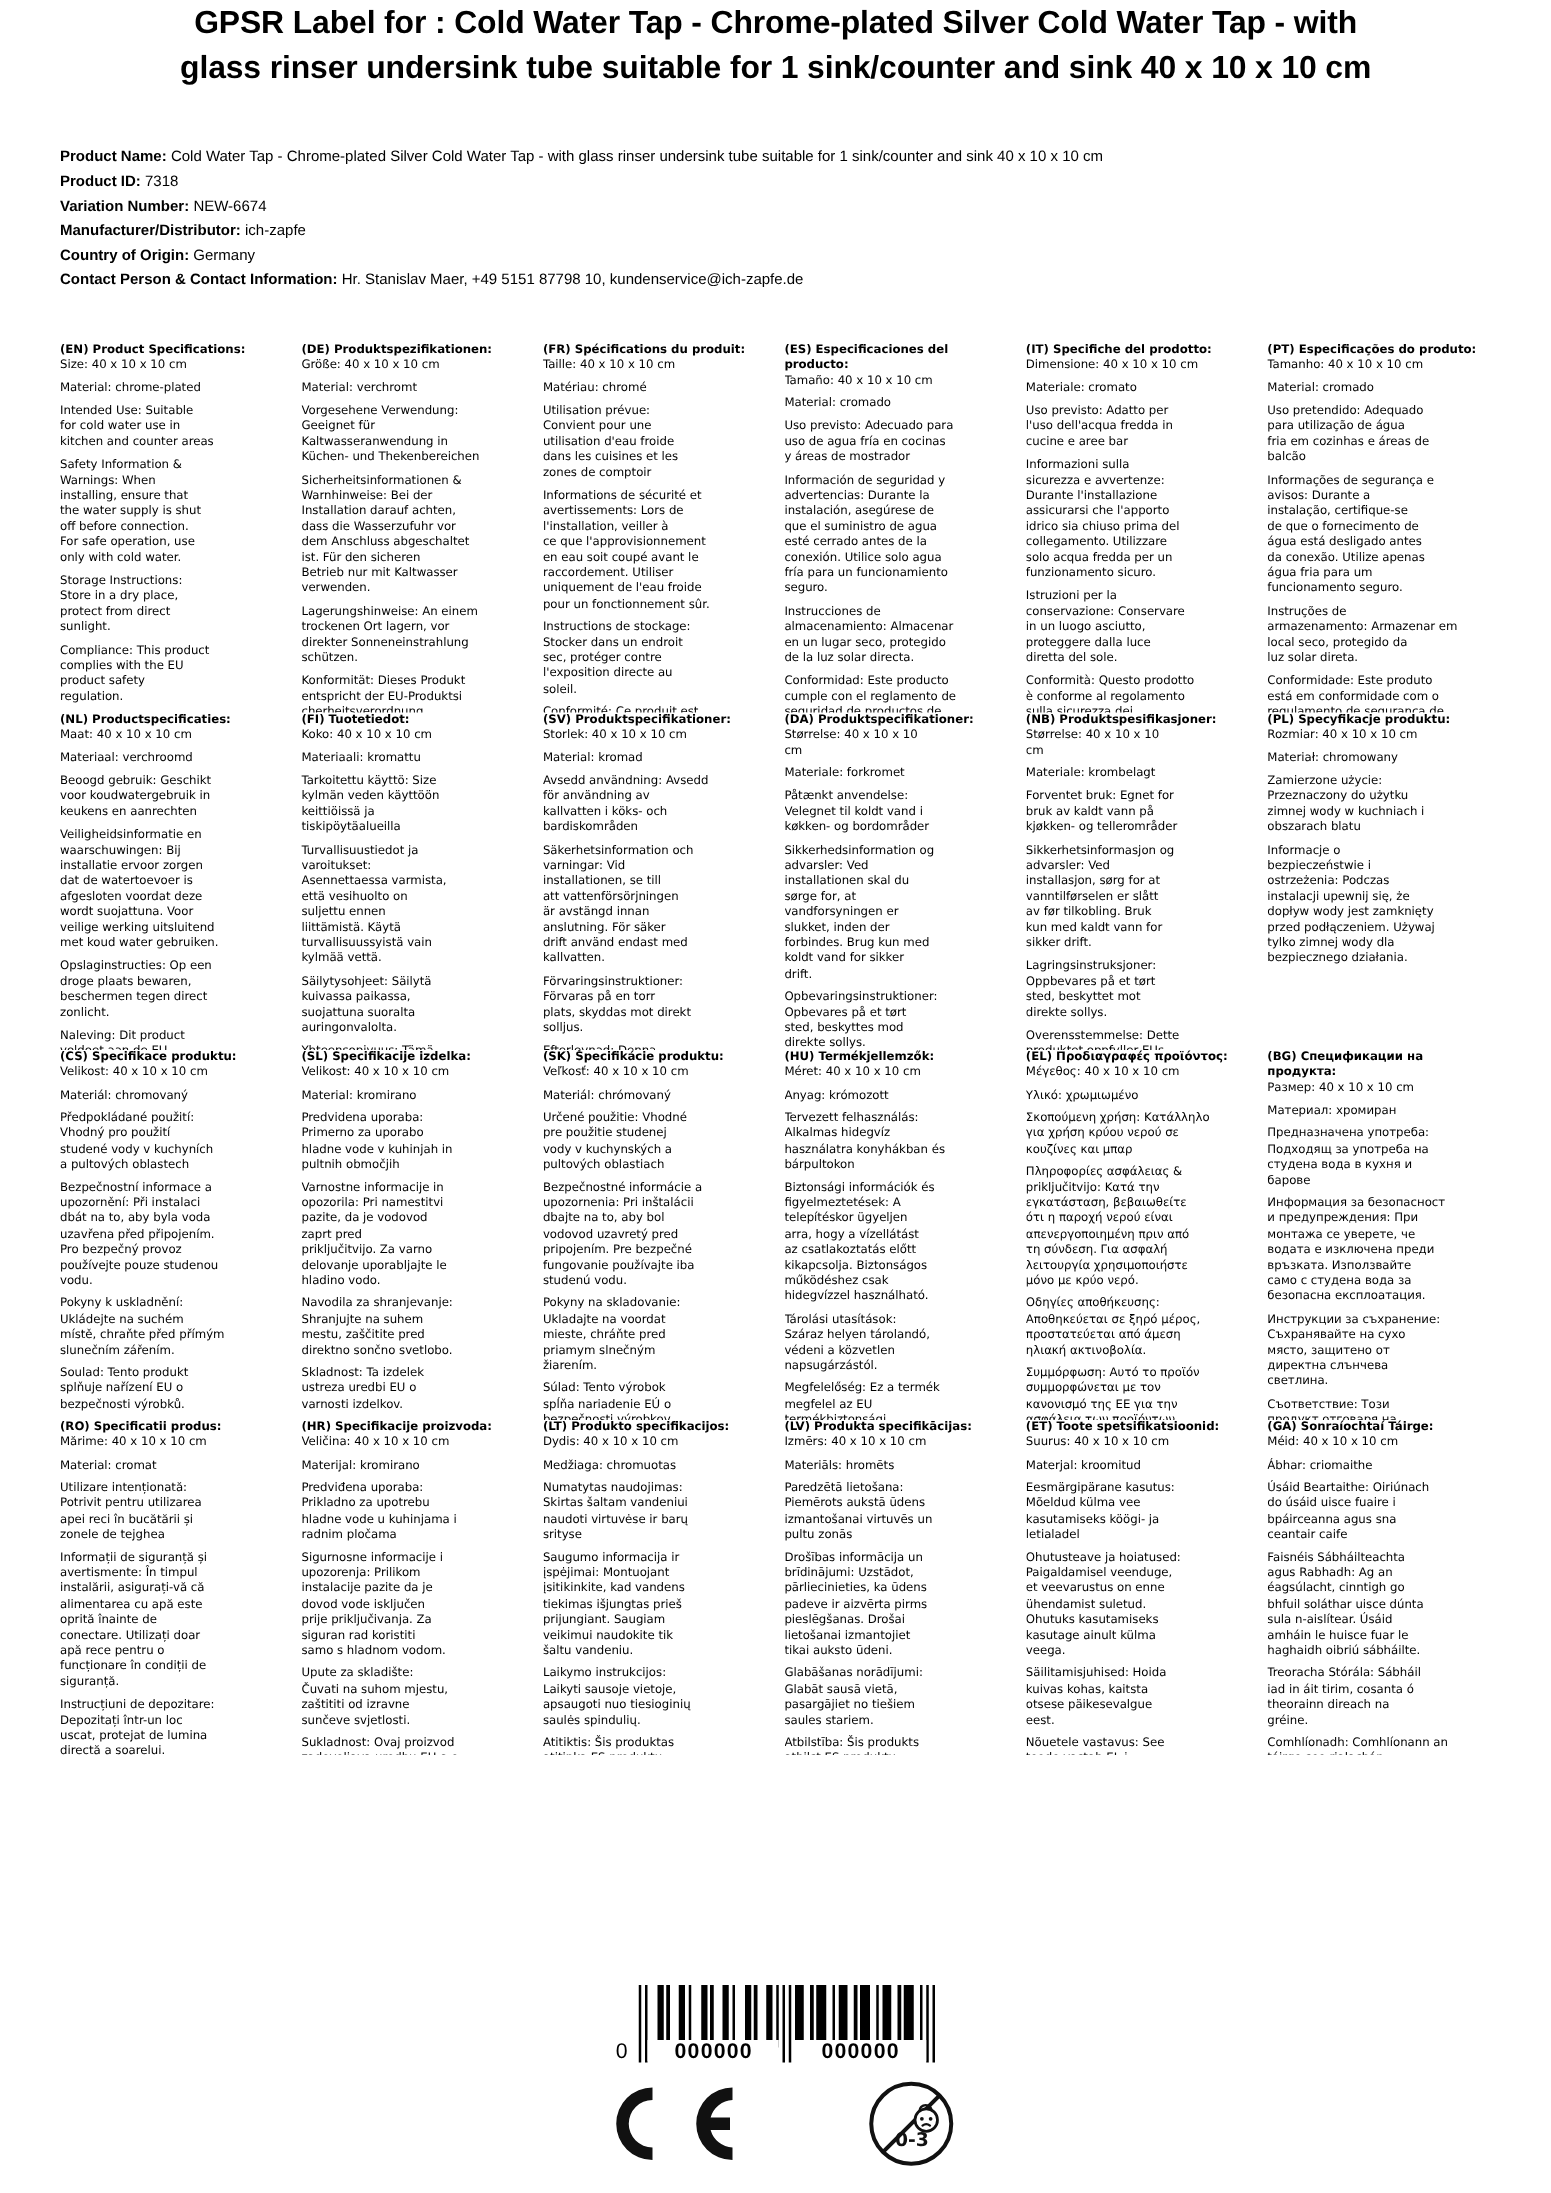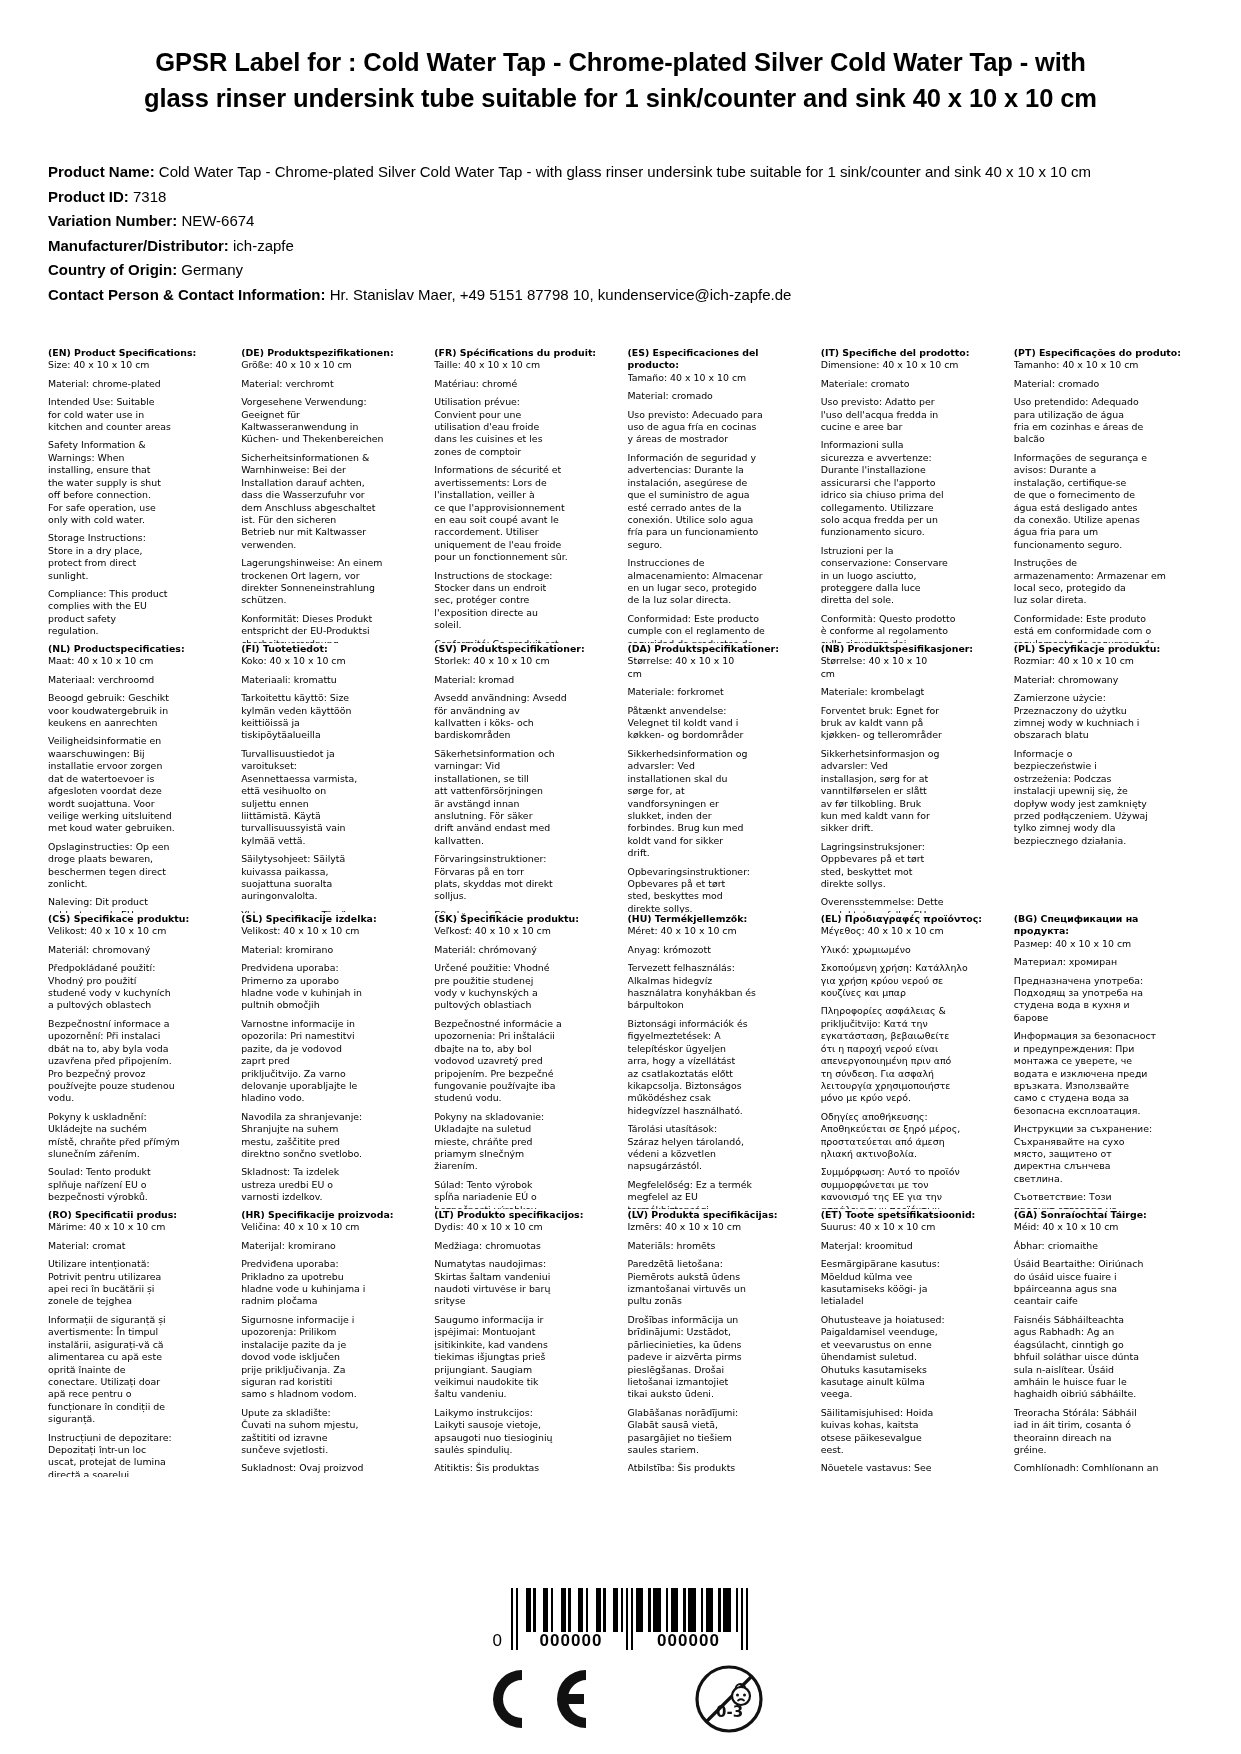--- a/index.html
+++ b/index.html
@@ -12,36 +12,35 @@
     color: #000000;
     position: relative;
     overflow: hidden;
   }
 
   .page { padding: 0 48px; }
 
   
   .doc-title {
     margin: 0;
-    padding-top: 44px;
     font-family: "Liberation Sans", sans-serif;
     font-size: 25.5px;
     font-weight: bold;
     line-height: 1.42;
     text-align: center;
     letter-spacing: -0.1px;
     padding-left: 82px;
     padding-right: 82px;
   }
 
   
   .meta-block {
     margin-top: 44px;
     font-family: "Liberation Sans", sans-serif;
-    font-size: 15px;
+    font-size: 12px;
     line-height: 1.63;
     white-space: nowrap;
   }
   .meta-row { display: block; }
   .meta-label { font-weight: bold; }
   .meta-value { font-weight: normal; }
 
   
   .lang-grid {
     margin-top: 40px;
@@ -640,21 +639,21 @@
             <span class="lang-line">Bezpečnostné informácie a</span>
             <span class="lang-line">upozornenia: Pri inštalácii</span>
             <span class="lang-line">dbajte na to, aby bol</span>
             <span class="lang-line">vodovod uzavretý pred</span>
             <span class="lang-line">pripojením. Pre bezpečné</span>
             <span class="lang-line">fungovanie používajte iba</span>
             <span class="lang-line">studenú vodu.</span>
           </span>
           <span class="lang-para">
             <span class="lang-line">Pokyny na skladovanie:</span>
-            <span class="lang-line">Ukladajte na suletud</span>
+            <span class="lang-line">Ukladajte na voordat</span>
             <span class="lang-line">mieste, chráňte pred</span>
             <span class="lang-line">priamym slnečným</span>
             <span class="lang-line">žiarením.</span>
           </span>
           <span class="lang-para">
             <span class="lang-line">Súlad: Tento výrobok</span>
             <span class="lang-line">spĺňa nariadenie EÚ o</span>
             <span class="lang-line">bezpečnosti výrobkov.</span>
           </span>
         </div><div class="lang-cell">

